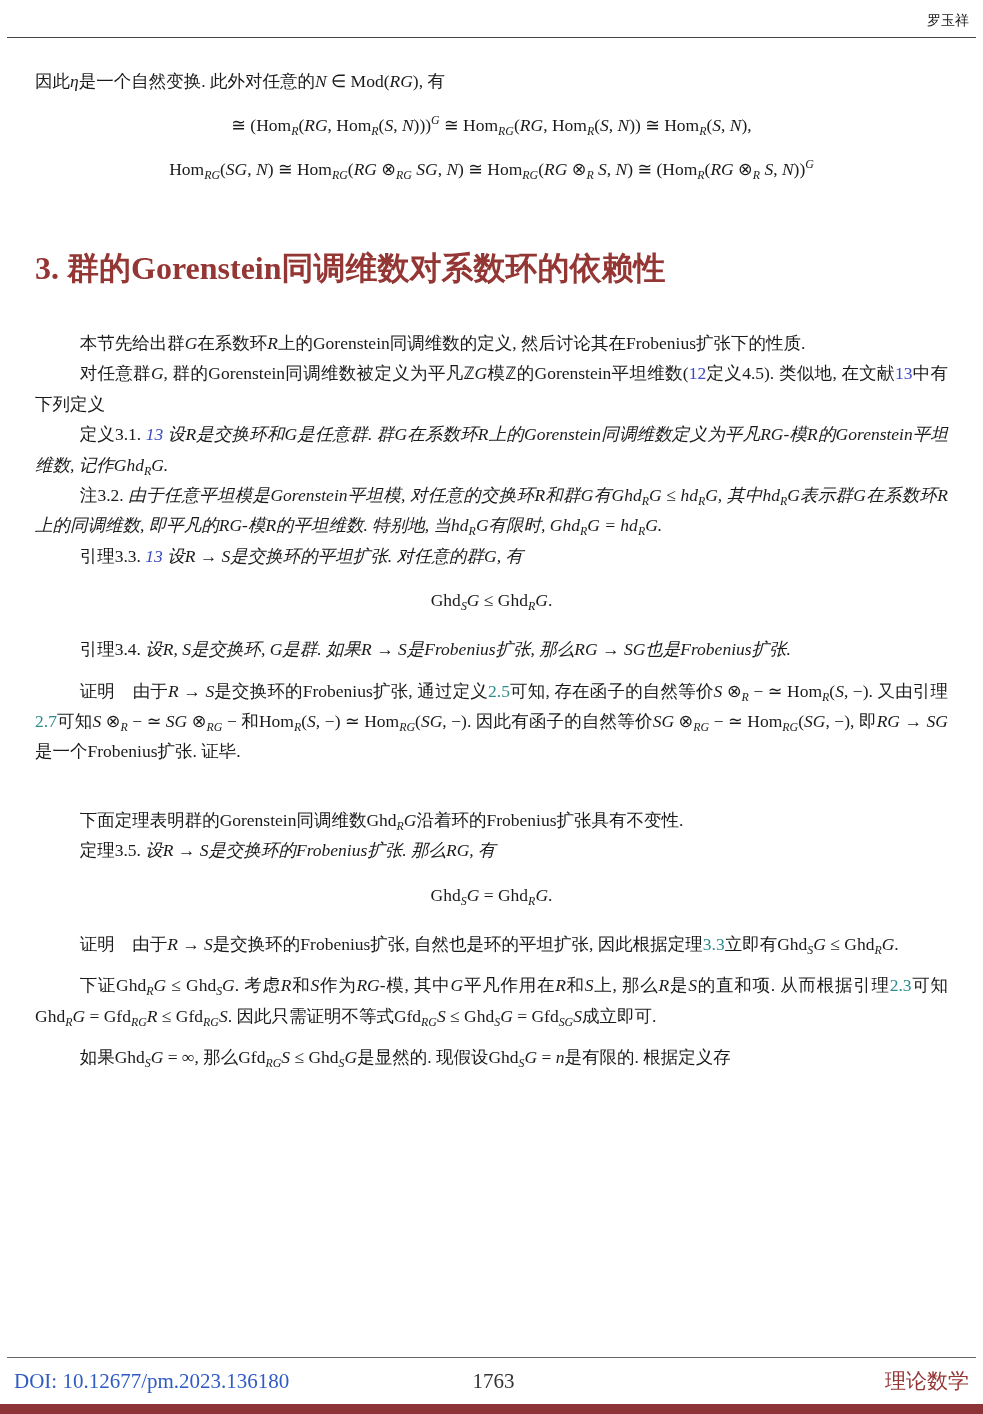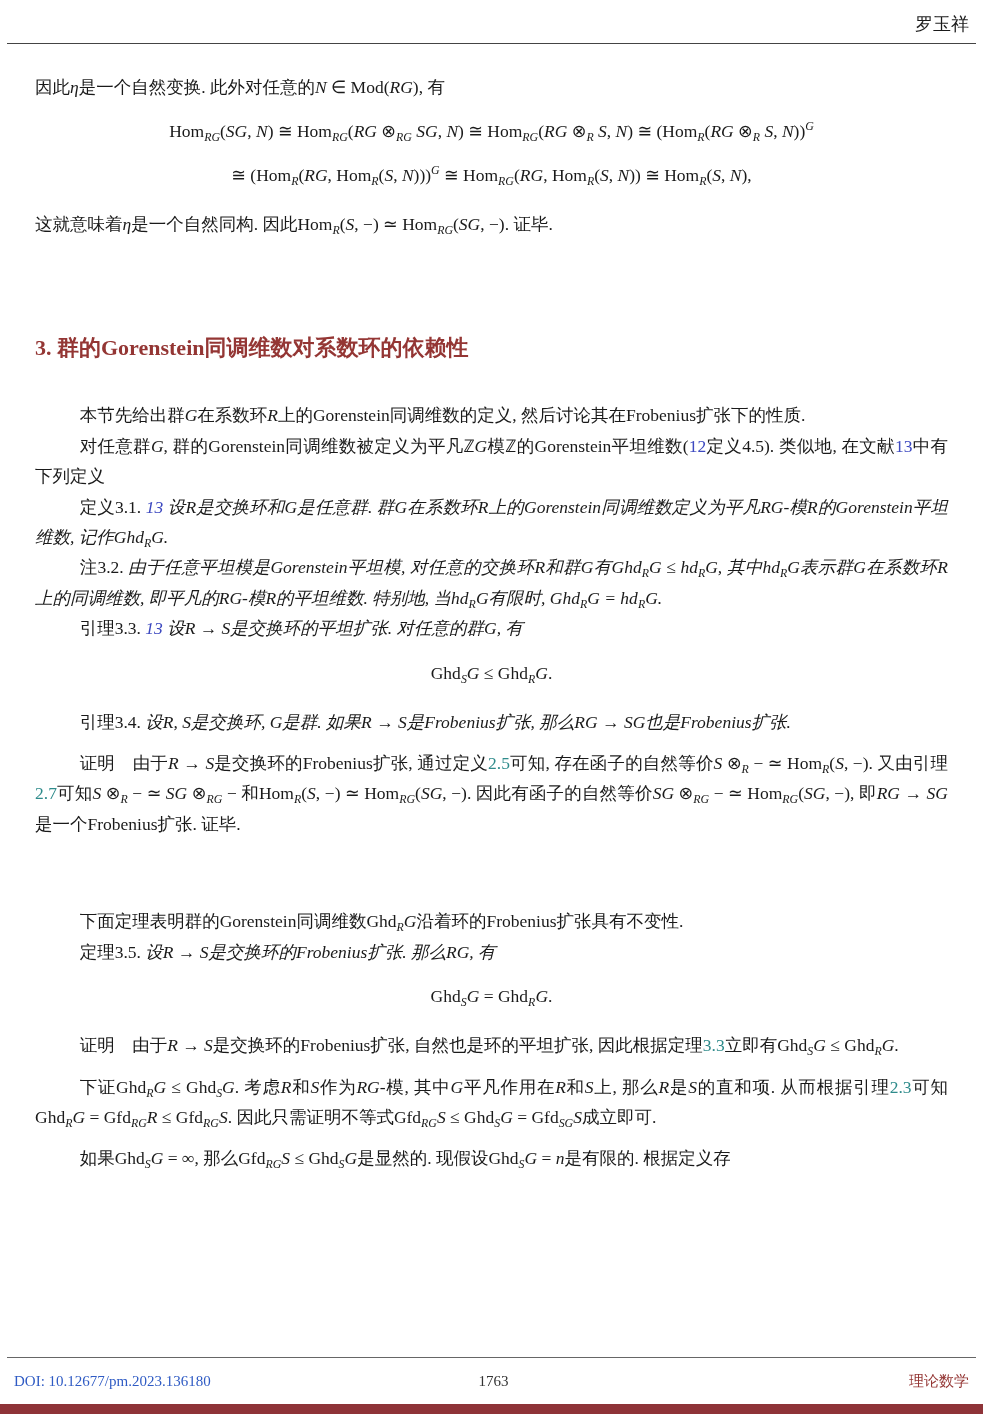--- a/index.html
+++ b/index.html
@@ -6,21 +6,21 @@
   html, body { width:983px; height:1414px; }
   body {
     background:#ffffff;
     color:var(--text, #1a1a1a);
     font-family:"Liberation Serif", serif;
     overflow:hidden;
   }
   .page { width:983px; height:1414px; display:flex; flex-direction:column; }
 
   
-  header { padding:12px 14px 7px; text-align:right; font-size:18px; }
+  header { padding:12px 14px 7px; text-align:right; font-size:14px; }
   .header-rule { border-top:1px solid #444; margin:0 7px; }
 
   
   main {
     flex:1;
     padding:28px 35px 0;
     font-size:17.5px;
     line-height:1.74;
     text-align:justify;
   }
@@ -31,38 +31,38 @@
   sub { font-size:68%; vertical-align:-0.3em; line-height:0; }
   sup { font-size:68%; vertical-align:0.55em; line-height:0; }
   .cite { color:var(--citation, #3d49c0); }
   .iref { color:var(--internal_ref, #2e8b8b); }
 
   .display-math { text-align:center; margin:15px 0 19px; line-height:1.65; }
   .display-math .math-line + .math-line { margin-top:15px; }
 
   .section-title {
     color:var(--heading, #943634);
-    font-size:22px;
+    font-size:32px;
     font-weight:bold;
-    margin:94px 0 38px;
+    margin:64px 0 38px;
     text-align:left;
     line-height:1.3;
   }
-  .space-after { margin-bottom:67px; }
+  .space-after { margin-bottom:38px; }
   .gap-before { margin-top:11px; }
 
   
   .footer-rule { border-top:1px solid #666; margin:0 7px; }
   footer {
     position:relative;
     height:46px;
     display:flex;
     align-items:center;
     padding:0 14px;
-    font-size:15px;
+    font-size:21px;
   }
   .doi { color:var(--doi, #2f5bc4); }
   .page-number { position:absolute; left:4px; right:0; text-align:center; color:#333; }
   .journal { margin-left:auto; color:var(--journal, #943634); }
   .bottom-bar { height:10px; width:100%; background:var(--bottom_bar, #8e3338); }
 </style>
 </head>
 <body>
 
 <div class="page">
@@ -70,25 +70,24 @@
   <header>
     <span class="author">罗玉祥</span>
   </header>
   <div class="header-rule"></div>
 
   <main>
 
     <p class="noindent">因此<i>η</i>是一个自然变换. 此外对任意的<i>N</i> ∈ Mod(<i>RG</i>), 有</p>
 
     <div class="display-math">
+      <div class="math-line">≅ (Hom<sub><i>R</i></sub>(<i>RG</i>, Hom<sub><i>R</i></sub>(<i>S</i>, <i>N</i>)))<sup><i>G</i></sup> ≅ Hom<sub><i>RG</i></sub>(<i>RG</i>, Hom<sub><i>R</i></sub>(<i>S</i>, <i>N</i>)) ≅ Hom<sub><i>R</i></sub>(<i>S</i>, <i>N</i>),</div>
       <div class="math-line">Hom<sub><i>RG</i></sub>(<i>SG</i>, <i>N</i>) ≅ Hom<sub><i>RG</i></sub>(<i>RG</i> ⊗<sub><i>RG</i></sub> <i>SG</i>, <i>N</i>) ≅ Hom<sub><i>RG</i></sub>(<i>RG</i> ⊗<sub><i>R</i></sub> <i>S</i>, <i>N</i>) ≅ (Hom<sub><i>R</i></sub>(<i>RG</i> ⊗<sub><i>R</i></sub> <i>S</i>, <i>N</i>))<sup><i>G</i></sup></div>
-      <div class="math-line">≅ (Hom<sub><i>R</i></sub>(<i>RG</i>, Hom<sub><i>R</i></sub>(<i>S</i>, <i>N</i>)))<sup><i>G</i></sup> ≅ Hom<sub><i>RG</i></sub>(<i>RG</i>, Hom<sub><i>R</i></sub>(<i>S</i>, <i>N</i>)) ≅ Hom<sub><i>R</i></sub>(<i>S</i>, <i>N</i>),</div>
     </div>
 
-    <p class="noindent">这就意味着<i>η</i>是一个自然同构. 因此Hom<sub><i>R</i></sub>(<i>S</i>, −) ≃ Hom<sub><i>RG</i></sub>(<i>SG</i>, −). 证毕.</p>
 
     <h2 class="section-title">3. 群的Gorenstein同调维数对系数环的依赖性</h2>
 
     <p class="indent">本节先给出群<i>G</i>在系数环<i>R</i>上的Gorenstein同调维数的定义, 然后讨论其在Frobenius扩张下的性质.</p>
 
     <p class="indent">对任意群<i>G</i>, 群的Gorenstein同调维数被定义为平凡ℤ<i>G</i>模ℤ的Gorenstein平坦维数(<span class="cite">12</span>定义4.5). 类似地, 在文献<span class="cite">13</span>中有下列定义</p>
 
     <p class="indent"><b>定义3.1.</b> <i><span class="cite">13</span> 设R是交换环和G是任意群. 群G在系数环R上的Gorenstein同调维数定义为平凡RG-模R的Gorenstein平坦维数, 记作Ghd<sub>R</sub>G.</i></p>
 
     <p class="indent"><b>注3.2.</b> <i>由于任意平坦模是Gorenstein平坦模, 对任意的交换环R和群G有Ghd<sub>R</sub>G ≤ hd<sub>R</sub>G, 其中hd<sub>R</sub>G表示群G在系数环R上的同调维数, 即平凡的RG-模R的平坦维数. 特别地, 当hd<sub>R</sub>G有限时, Ghd<sub>R</sub>G = hd<sub>R</sub>G.</i></p>

